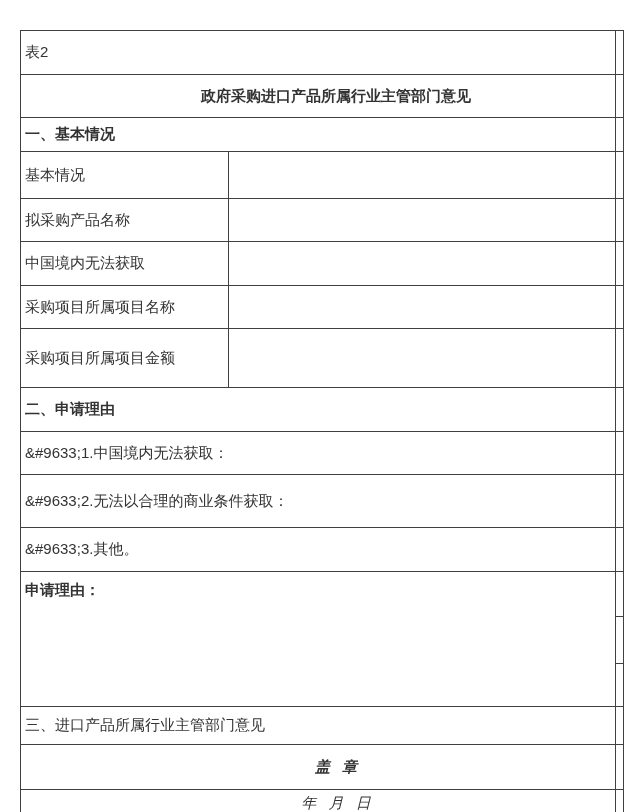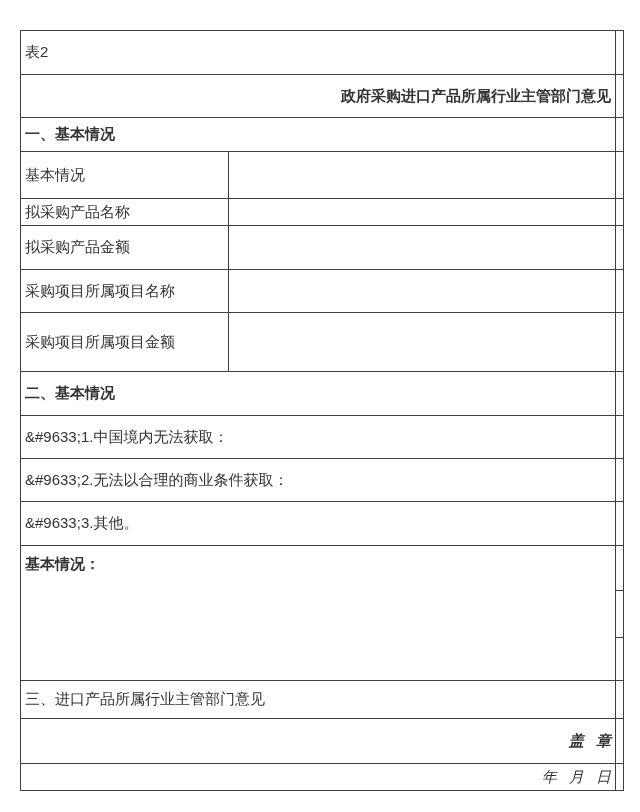--- a/index.html
+++ b/index.html
@@ -29,21 +29,21 @@
     border: 1px solid var(--border, #404040);
     padding: 0 4px;
     font-size: 15px;
     line-height: 1.25;
     vertical-align: middle;
     overflow: hidden;
     white-space: nowrap;
   }
   td.sp { padding: 0; }
   .b { font-weight: bold; }
-  .center { text-align: right; padding-left: 40px; }
+  .center { text-align: center; padding-left: 40px; }
   .reason {
     vertical-align: top;
     padding-top: 9px;
   }
   .stamp { word-spacing: 8px; font-style: italic; }
 </style>
 </head>
 <body>
 
 <div class="doc">
@@ -69,67 +69,67 @@
       <td colspan="2" class="b">一、基本情况</td>
       <td class="sp"></td>
     </tr>
 
     <tr style="height:47px">
       <td>基本情况</td>
       <td></td>
       <td class="sp"></td>
     </tr>
 
-    <tr style="height:27px">
+    <tr style="height:43px">
       <td>拟采购产品名称</td>
       <td></td>
       <td class="sp"></td>
     </tr>
 
     <tr style="height:44px">
-      <td>拟采购产品金额</td>
+      <td>中国境内无法获取</td>
       <td></td>
       <td class="sp"></td>
     </tr>
 
     <tr style="height:43px">
       <td>采购项目所属项目名称</td>
       <td></td>
       <td class="sp"></td>
     </tr>
 
     <tr style="height:59px">
       <td>采购项目所属项目金额</td>
       <td></td>
       <td class="sp"></td>
     </tr>
 
     <tr style="height:44px">
-      <td colspan="2" class="b">二、基本情况</td>
+      <td colspan="2" class="b">二、申请理由</td>
       <td class="sp"></td>
     </tr>
 
     <tr style="height:43px">
       <td colspan="2">&amp;#9633;1.中国境内无法获取：</td>
       <td class="sp"></td>
     </tr>
 
-    <tr style="height:43px">
+    <tr style="height:53px">
       <td colspan="2">&amp;#9633;2.无法以合理的商业条件获取：</td>
       <td class="sp"></td>
     </tr>
 
     <tr style="height:44px">
       <td colspan="2">&amp;#9633;3.其他。</td>
       <td class="sp"></td>
     </tr>
 
     <tr style="height:45px">
       <td colspan="2" rowspan="3" class="reason">
-        <span class="b">基本情况：</span>
+        <span class="b">申请理由：</span>
       </td>
       <td class="sp"></td>
     </tr>
     <tr style="height:47px">
       <td class="sp"></td>
     </tr>
     <tr style="height:43px">
       <td class="sp"></td>
     </tr>
 

